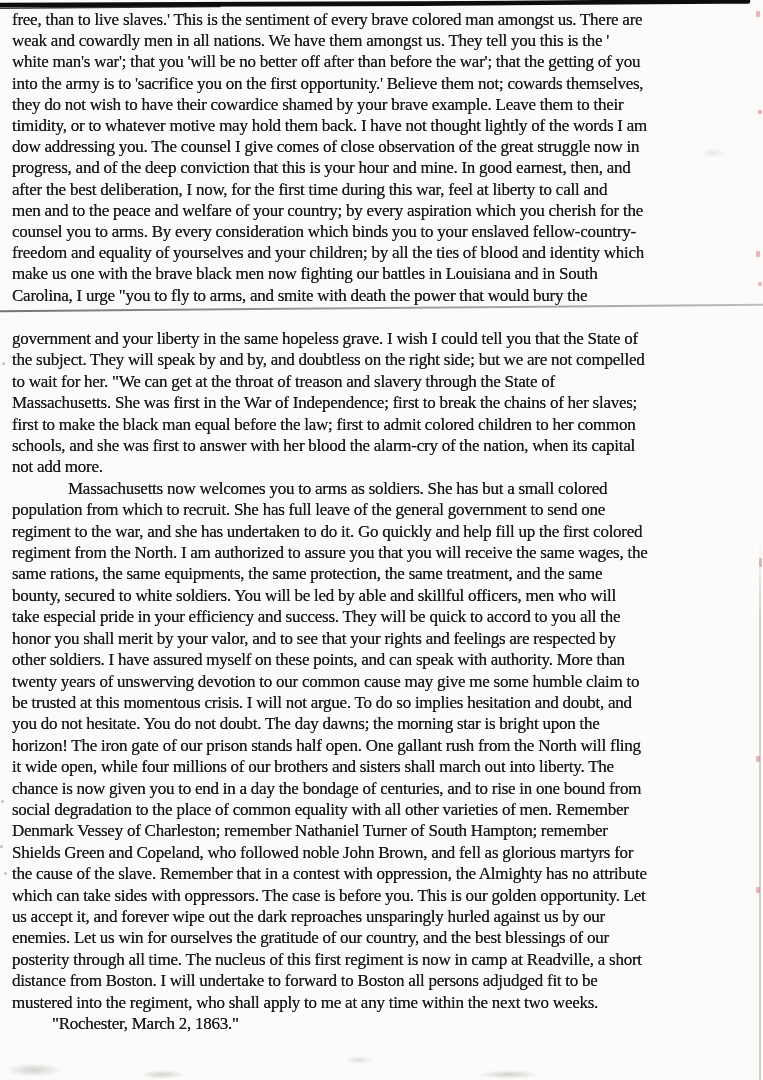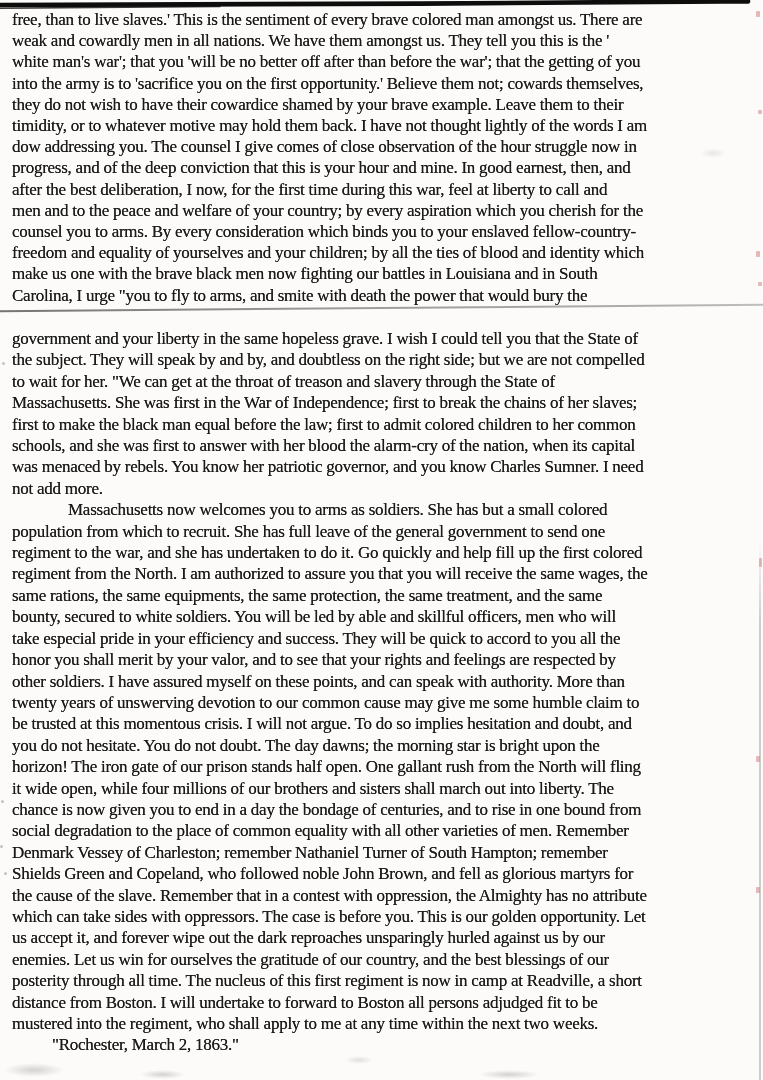--- a/index.html
+++ b/index.html
@@ -106,40 +106,39 @@
     <path d="M0 8.2 C 60 7.6, 140 7.2, 220 6.4" fill="none" stroke="#0d0d0d" stroke-width="1.6" stroke-linecap="round" opacity="0.8"></path>
   </svg>
 
   <div class="section section-a">
       <div class="doc-line">free, than to live slaves.' This is the sentiment of every brave colored man amongst us. There are</div>
       <div class="doc-line">weak and cowardly men in all nations. We have them amongst us. They tell you this is the '</div>
       <div class="doc-line">white man's war'; that you 'will be no better off after than before the war'; that the getting of you</div>
       <div class="doc-line">into the army is to 'sacrifice you on the first opportunity.' Believe them not; cowards themselves,</div>
       <div class="doc-line">they do not wish to have their cowardice shamed by your brave example. Leave them to their</div>
       <div class="doc-line">timidity, or to whatever motive may hold them back. I have not thought lightly of the words I am</div>
-      <div class="doc-line">dow addressing you. The counsel I give comes of close observation of the hour struggle now in</div>
+      <div class="doc-line">dow addressing you. The counsel I give comes of close observation of the great struggle now in</div>
       <div class="doc-line">progress, and of the deep conviction that this is your hour and mine. In good earnest, then, and</div>
       <div class="doc-line">after the best deliberation, I now, for the first time during this war, feel at liberty to call and</div>
       <div class="doc-line">men and to the peace and welfare of your country; by every aspiration which you cherish for the</div>
       <div class="doc-line">counsel you to arms. By every consideration which binds you to your enslaved fellow-country-</div>
       <div class="doc-line">freedom and equality of yourselves and your children; by all the ties of blood and identity which</div>
       <div class="doc-line">make us one with the brave black men now fighting our battles in Louisiana and in South</div>
       <div class="doc-line">Carolina, I urge "you to fly to arms, and smite with death the power that would bury the</div>
     </div>
 
   <div class="seam"></div>
 
   <div class="section section-b">
       <div class="doc-line">government and your liberty in the same hopeless grave. I wish I could tell you that the State of</div>
       <div class="doc-line">the subject. They will speak by and by, and doubtless on the right side; but we are not compelled</div>
       <div class="doc-line">to wait for her. "We can get at the throat of treason and slavery through the State of</div>
       <div class="doc-line">Massachusetts. She was first in the War of Independence; first to break the chains of her slaves;</div>
       <div class="doc-line">first to make the black man equal before the law; first to admit colored children to her common</div>
       <div class="doc-line">schools, and she was first to answer with her blood the alarm-cry of the nation, when its capital</div>
-      <div class="doc-line">was menaced by rebels. You know her patriotic governor, and you know Charles Sumner. I need</div>
       <div class="doc-line">not add more.</div>
       <div class="doc-line">	Massachusetts now welcomes you to arms as soldiers. She has but a small colored</div>
       <div class="doc-line">population from which to recruit. She has full leave of the general government to send one</div>
       <div class="doc-line">regiment to the war, and she has undertaken to do it. Go quickly and help fill up the first colored</div>
       <div class="doc-line">regiment from the North. I am authorized to assure you that you will receive the same wages, the</div>
       <div class="doc-line">same rations, the same equipments, the same protection, the same treatment, and the same</div>
       <div class="doc-line">bounty, secured to white soldiers. You will be led by able and skillful officers, men who will</div>
       <div class="doc-line">take especial pride in your efficiency and success. They will be quick to accord to you all the</div>
       <div class="doc-line">honor you shall merit by your valor, and to see that your rights and feelings are respected by</div>
       <div class="doc-line">other soldiers. I have assured myself on these points, and can speak with authority. More than</div>

